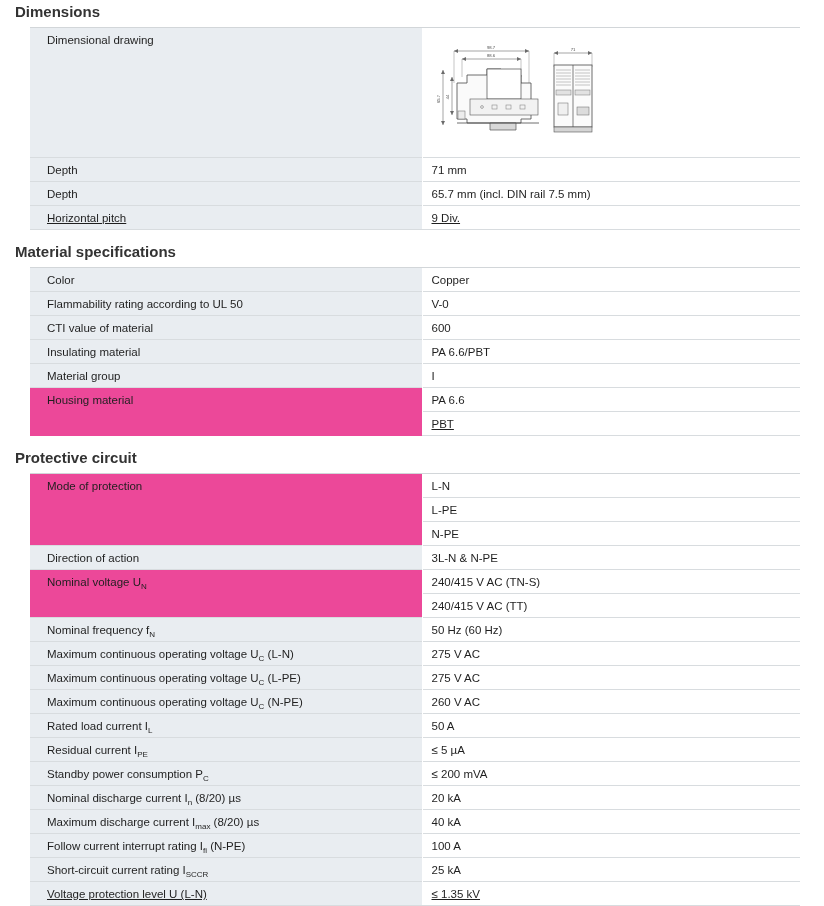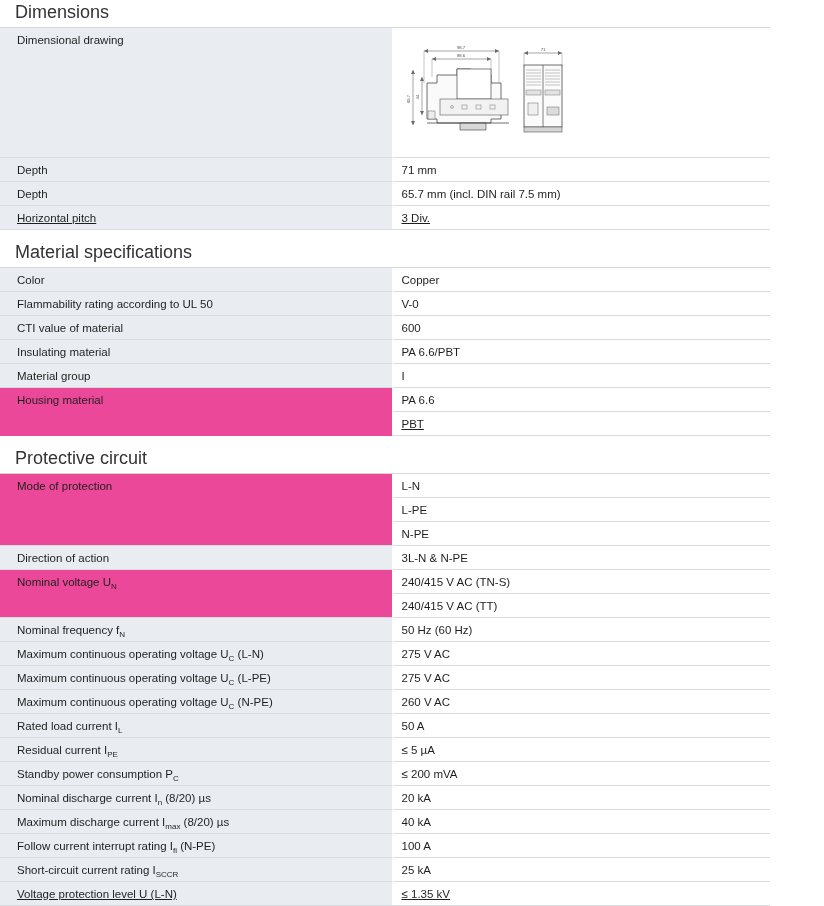--- a/index.html
+++ b/index.html
@@ -14,31 +14,32 @@
     font-family: "Liberation Sans", sans-serif;
     color: #1a1a1a;
     -webkit-font-smoothing: antialiased;
   }
   .page {
     width: 824px;
     padding-top: 2px;
     box-sizing: border-box;
   }
   .section-title {
-    font-size: 18px;
+    font-size: 15px;
     line-height: 20px;
     color: #333333;
     padding: 0 0 5px 15px;
-    font-weight: 400;
+    font-weight: 700;
   }
   .section {
     margin-bottom: 12px;
   }
   table.spec {
     width: 770px;
+    margin-left: 30px;
     border-collapse: collapse;
     table-layout: fixed;
     font-size: 11.5px;
   }
   table.spec col.c-label { width: 392px; }
   table.spec col.c-value { width: 378px; }
 
   table.spec tr { }
   table.spec td {
     padding: 0;
@@ -196,21 +197,21 @@
         <tr>
           <td class="label">Depth</td>
           <td class="value">71 mm</td>
         </tr>
         <tr>
           <td class="label">Depth</td>
           <td class="value">65.7 mm (incl. DIN rail 7.5 mm)</td>
         </tr>
         <tr class="last-row">
           <td class="label">Horizontal pitch</td>
-          <td class="value">3 Div.</td>
+          <td class="value">9 Div.</td>
         </tr>
       </tbody>
     </table>
   </div>
 
   <div class="section">
     <div class="section-title">Material specifications</div>
     <table class="spec">
       <colgroup>
           <col class="c-label">

